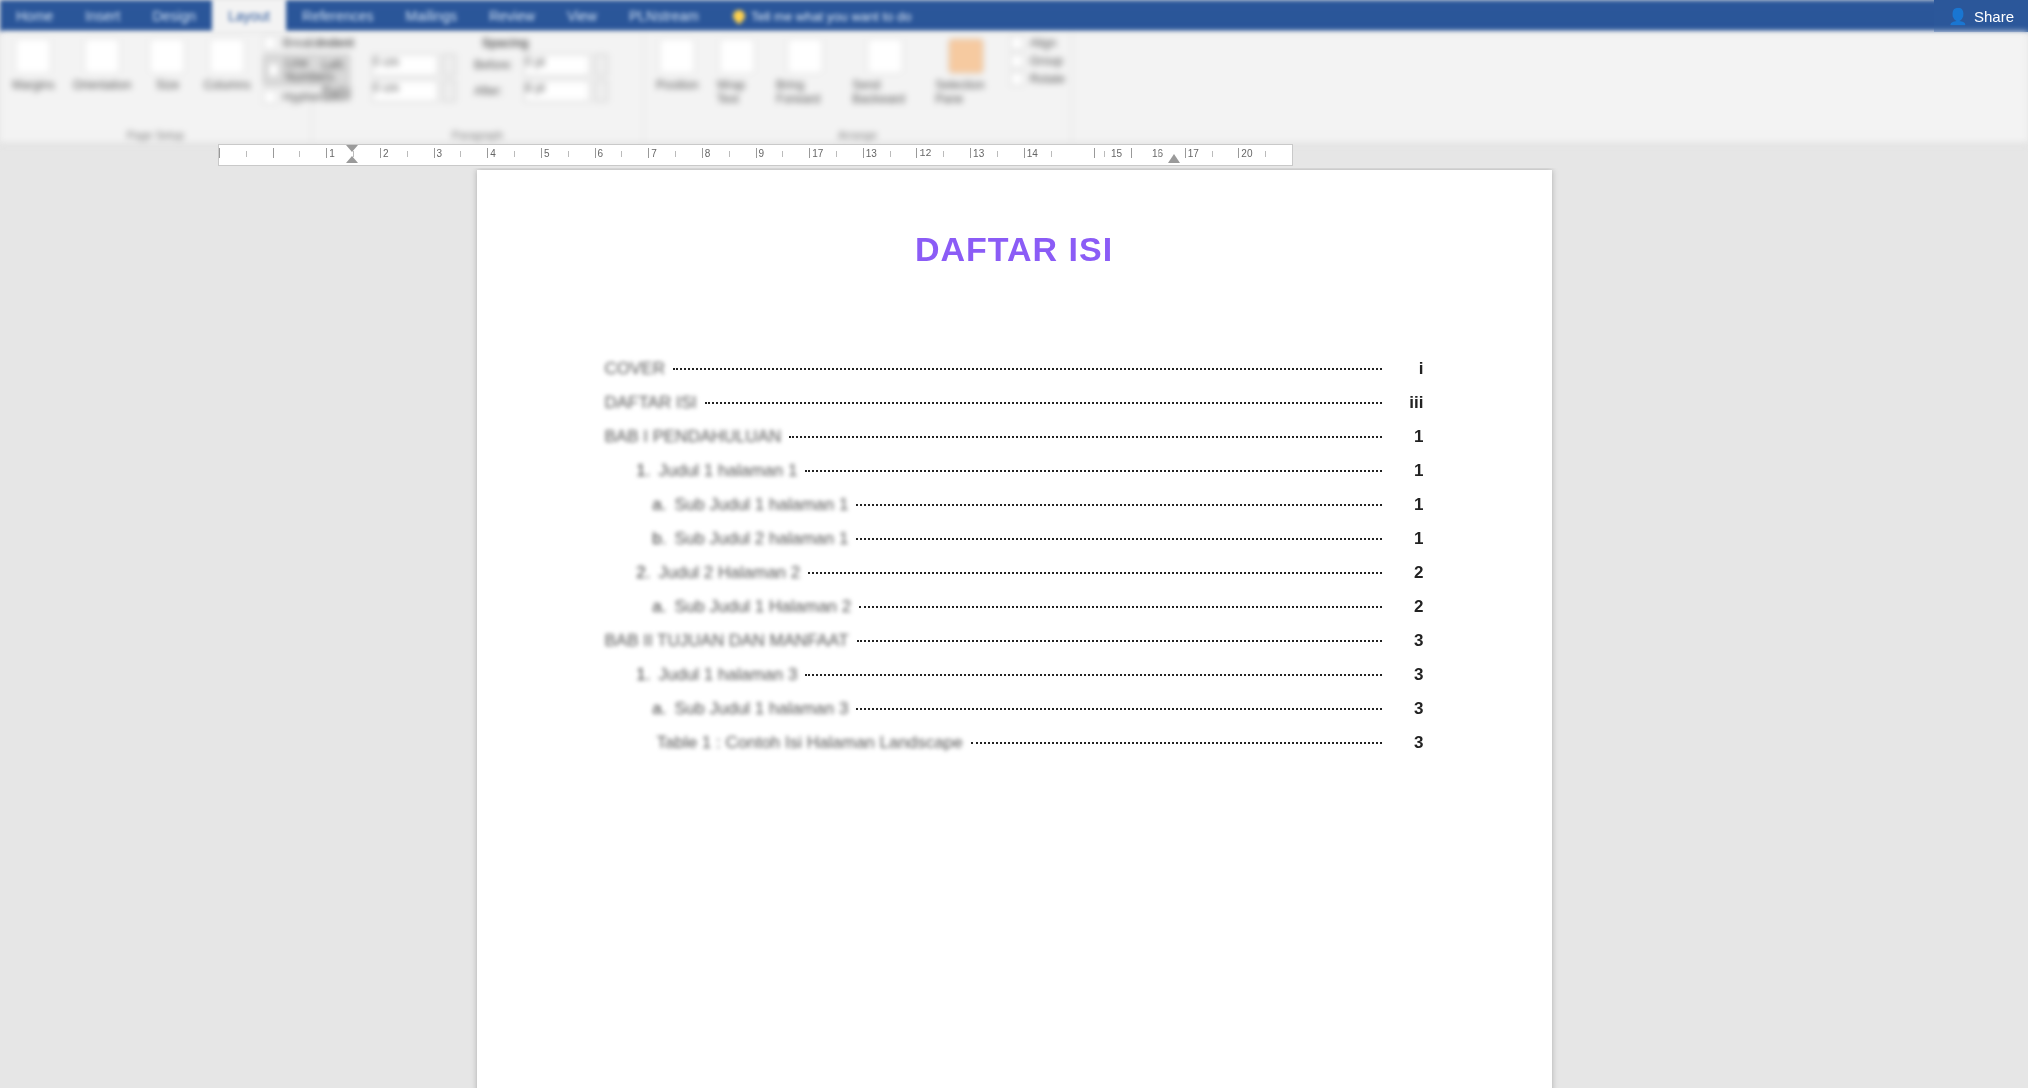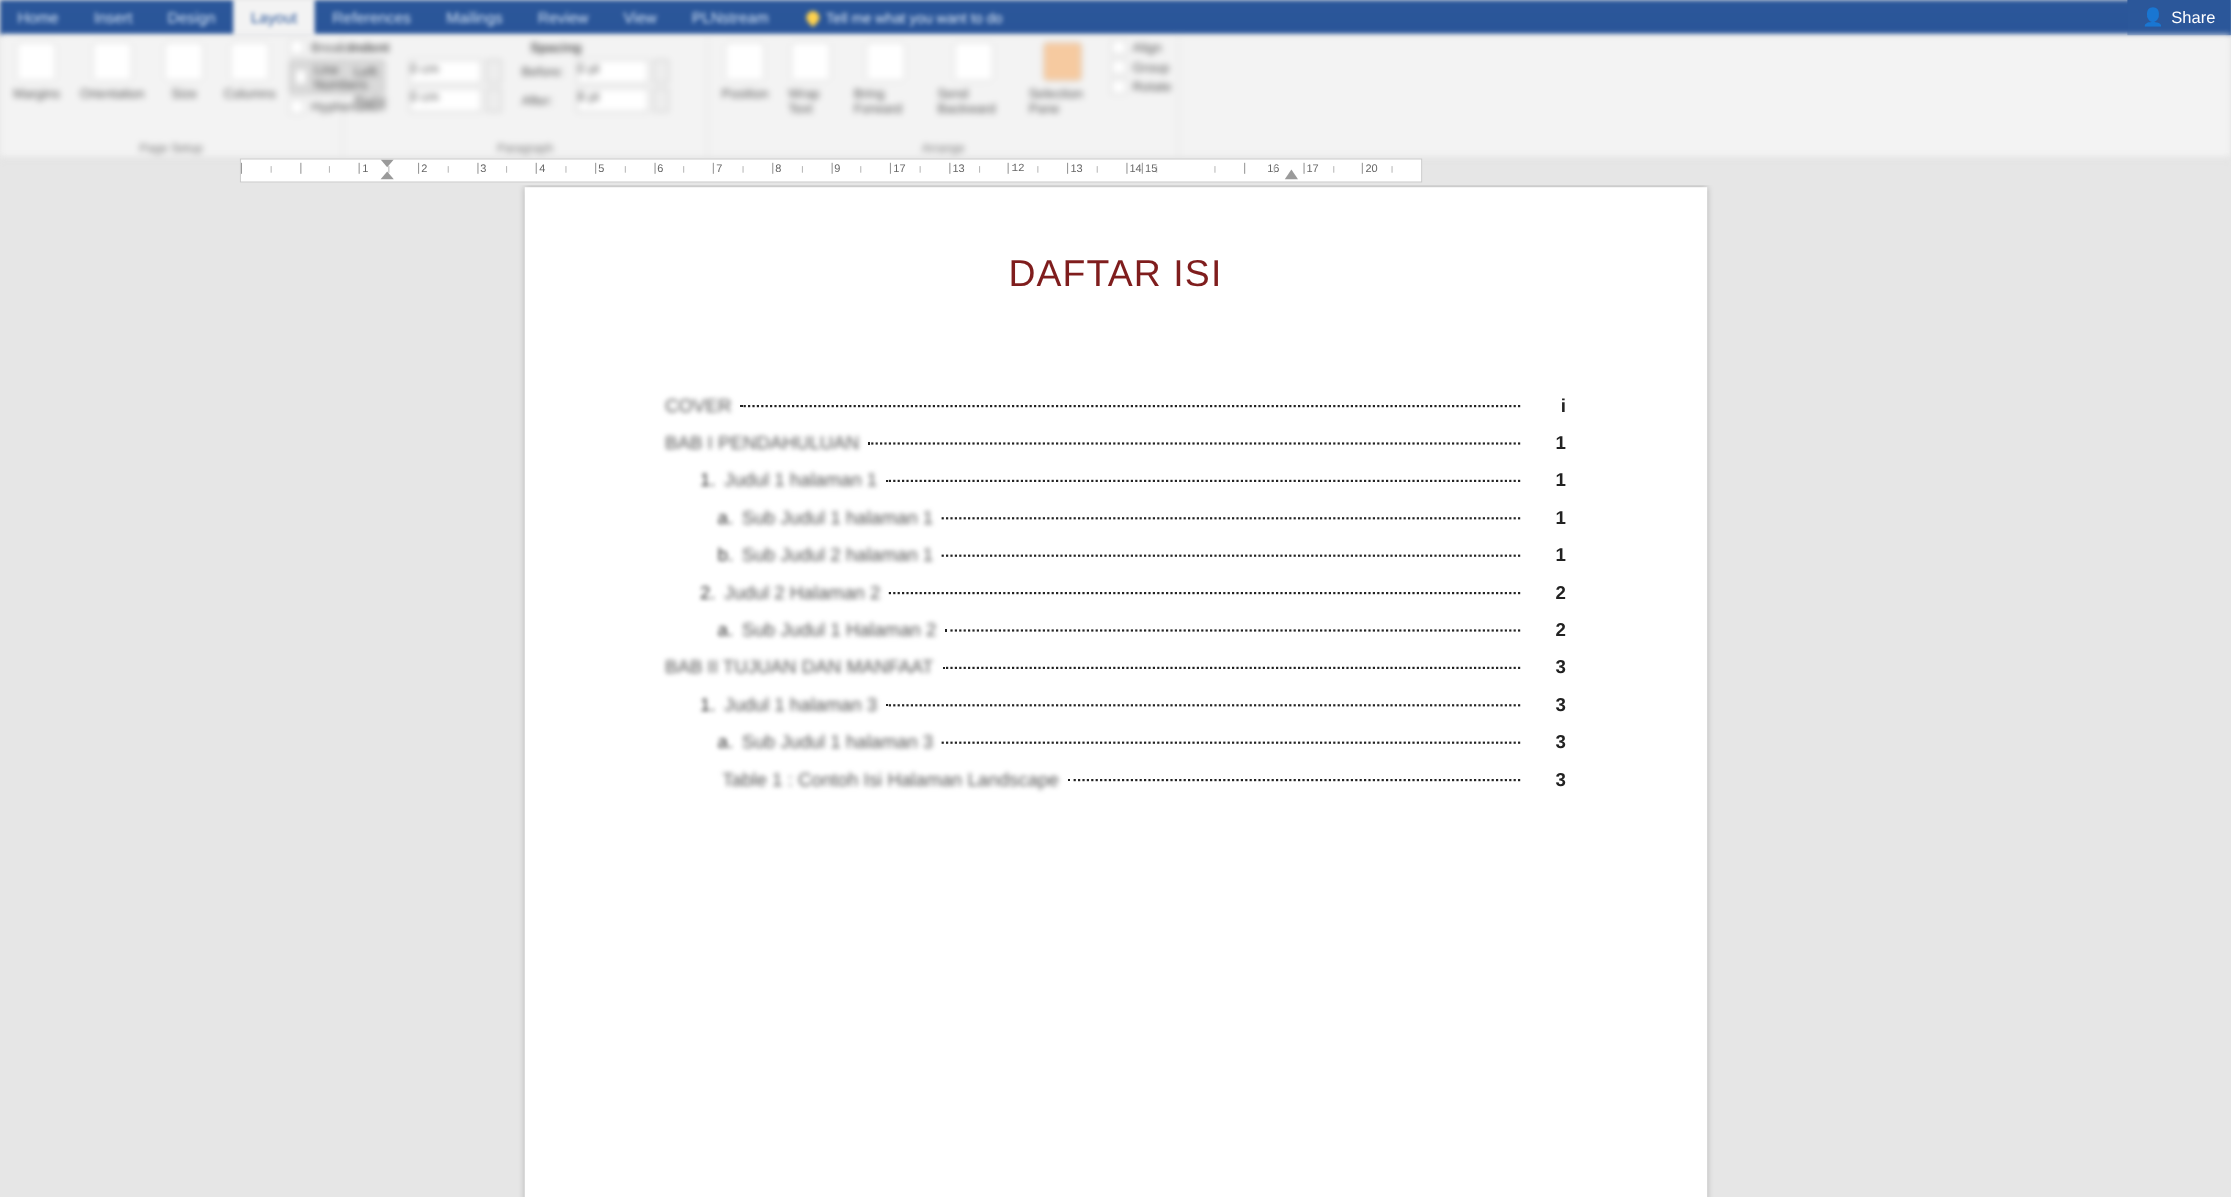--- a/index.html
+++ b/index.html
@@ -105,23 +105,23 @@
   .page {
     width:1075px;
     min-height:1300px;
     background:#fff;
     margin-top:2px;
     box-shadow:0 0 6px rgba(0,0,0,.25);
     padding:60px 128px 60px 128px;
   }
   .doc-title{
     text-align:center;
-    color:#7f1d1d;
+    color:#8b5cf6;
     font-size:34px;
-    font-weight:400;
+    font-weight:700;
     letter-spacing:1px;
     margin-bottom:90px;
   }
   .toc-line{
     display:flex;
     align-items:baseline;
     font-size:17px;
     color:#333;
     margin-bottom:14px;
     gap:8px;
@@ -328,21 +328,21 @@
       <div class="mark" style="left: 590.15px; border-left: 1px solid rgb(153, 153, 153); height: 10px; padding-left: 2px;">17</div>
       <div class="mark" style="left: 616.975px; border-left: 1px solid rgb(187, 187, 187); height: 6px; top: 6px;"></div>
       <div class="mark" style="left: 643.8px; border-left: 1px solid rgb(153, 153, 153); height: 10px; padding-left: 2px;">13</div>
       <div class="mark" style="left: 670.625px; border-left: 1px solid rgb(187, 187, 187); height: 6px; top: 6px;"></div>
       <div class="mark" style="left: 697.45px; border-left: 1px solid rgb(153, 153, 153); height: 10px; padding-left: 2px; font-family: Liberation Mono, monospace;">12</div>
       <div class="mark" style="left: 724.275px; border-left: 1px solid rgb(187, 187, 187); height: 6px; top: 6px;"></div>
       <div class="mark" style="left: 751.1px; border-left: 1px solid rgb(153, 153, 153); height: 10px; padding-left: 2px; text-align: center;">13</div>
       <div class="mark" style="left: 777.925px; border-left: 1px solid rgb(187, 187, 187); height: 6px; top: 6px;"></div>
       <div class="mark" style="left: 804.75px; border-left: 1px solid rgb(153, 153, 153); height: 10px; padding-left: 2px;">14</div>
       <div class="mark" style="left: 831.575px; border-left: 1px solid rgb(187, 187, 187); height: 6px; top: 6px;"></div>
-      <div class="mark" style="left: 819px; border-left: 1px solid rgb(153, 153, 153); height: 10px; padding-left: 2px;">15</div>
+      <div class="mark" style="left: 875px; border-left: 1px solid rgb(153, 153, 153); height: 10px; padding-left: 16px;">15</div>
       <div class="mark" style="left: 885.225px; border-left: 1px solid rgb(187, 187, 187); height: 6px; top: 6px;"></div>
       <div class="mark" style="left: 912.05px; border-left: 1px solid rgb(153, 153, 153); height: 10px; padding-left: 20px;">16</div>
       <div class="mark" style="left: 938.875px; border-left: 1px solid rgb(187, 187, 187); height: 6px; top: 6px;"></div>
       <div class="mark" style="left: 965.7px; border-left: 1px solid rgb(153, 153, 153); height: 10px; padding-left: 2px;">17</div>
       <div class="mark" style="left: 992.525px; border-left: 1px solid rgb(187, 187, 187); height: 6px; top: 6px;"></div>
       <div class="mark" style="left: 1019.35px; border-left: 1px solid rgb(153, 153, 153); height: 10px; padding-left: 2px;">20</div>
       <div class="mark" style="left: 1046.17px; border-left: 1px solid rgb(187, 187, 187); height: 6px; top: 6px;"></div>
       <div class="mark" style="left: 1073px; border-left: 1px solid rgb(153, 153, 153); height: 10px; padding-left: 2px;"></div>
     </div>
 </div>
@@ -350,20 +350,25 @@
 <div class="doc-scroll">
   <div class="page">
     <div class="doc-title">DAFTAR ISI</div>
     <div id="toc">
         <div class="toc-line">
           <span class="lbl">COVER</span>
           <span class="leader"></span>
           <span class="pg">i</span>
         </div>
         <div class="toc-line">
+          <span class="lbl">DAFTAR ISI</span>
+          <span class="leader"></span>
+          <span class="pg">iii</span>
+        </div>
+        <div class="toc-line">
           <span class="lbl">BAB I PENDAHULUAN</span>
           <span class="leader"></span>
           <span class="pg">1</span>
         </div>
         <div class="toc-line ind1">
           <span class="bullet">1.</span>
           <span class="lbl">Judul 1 halaman 1</span>
           <span class="leader"></span>
           <span class="pg">1</span>
         </div>

